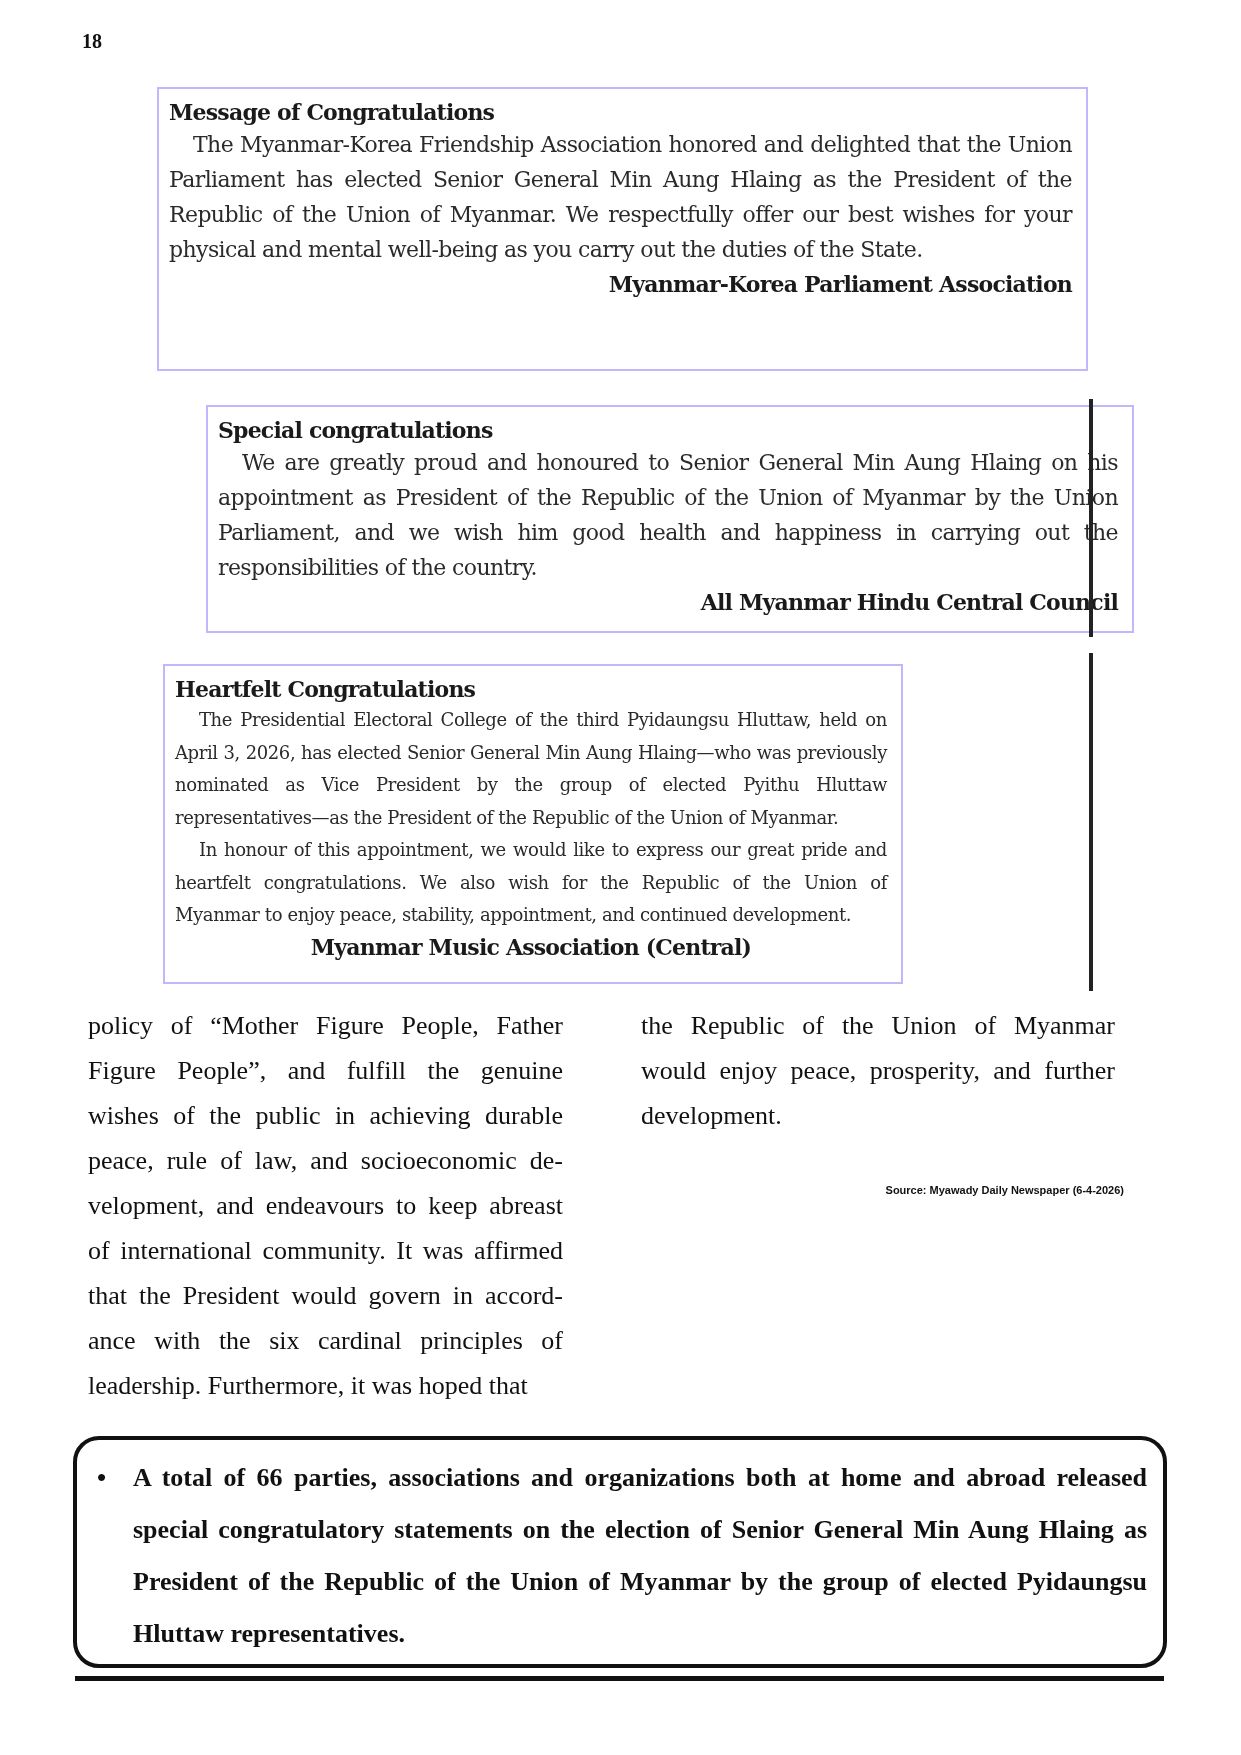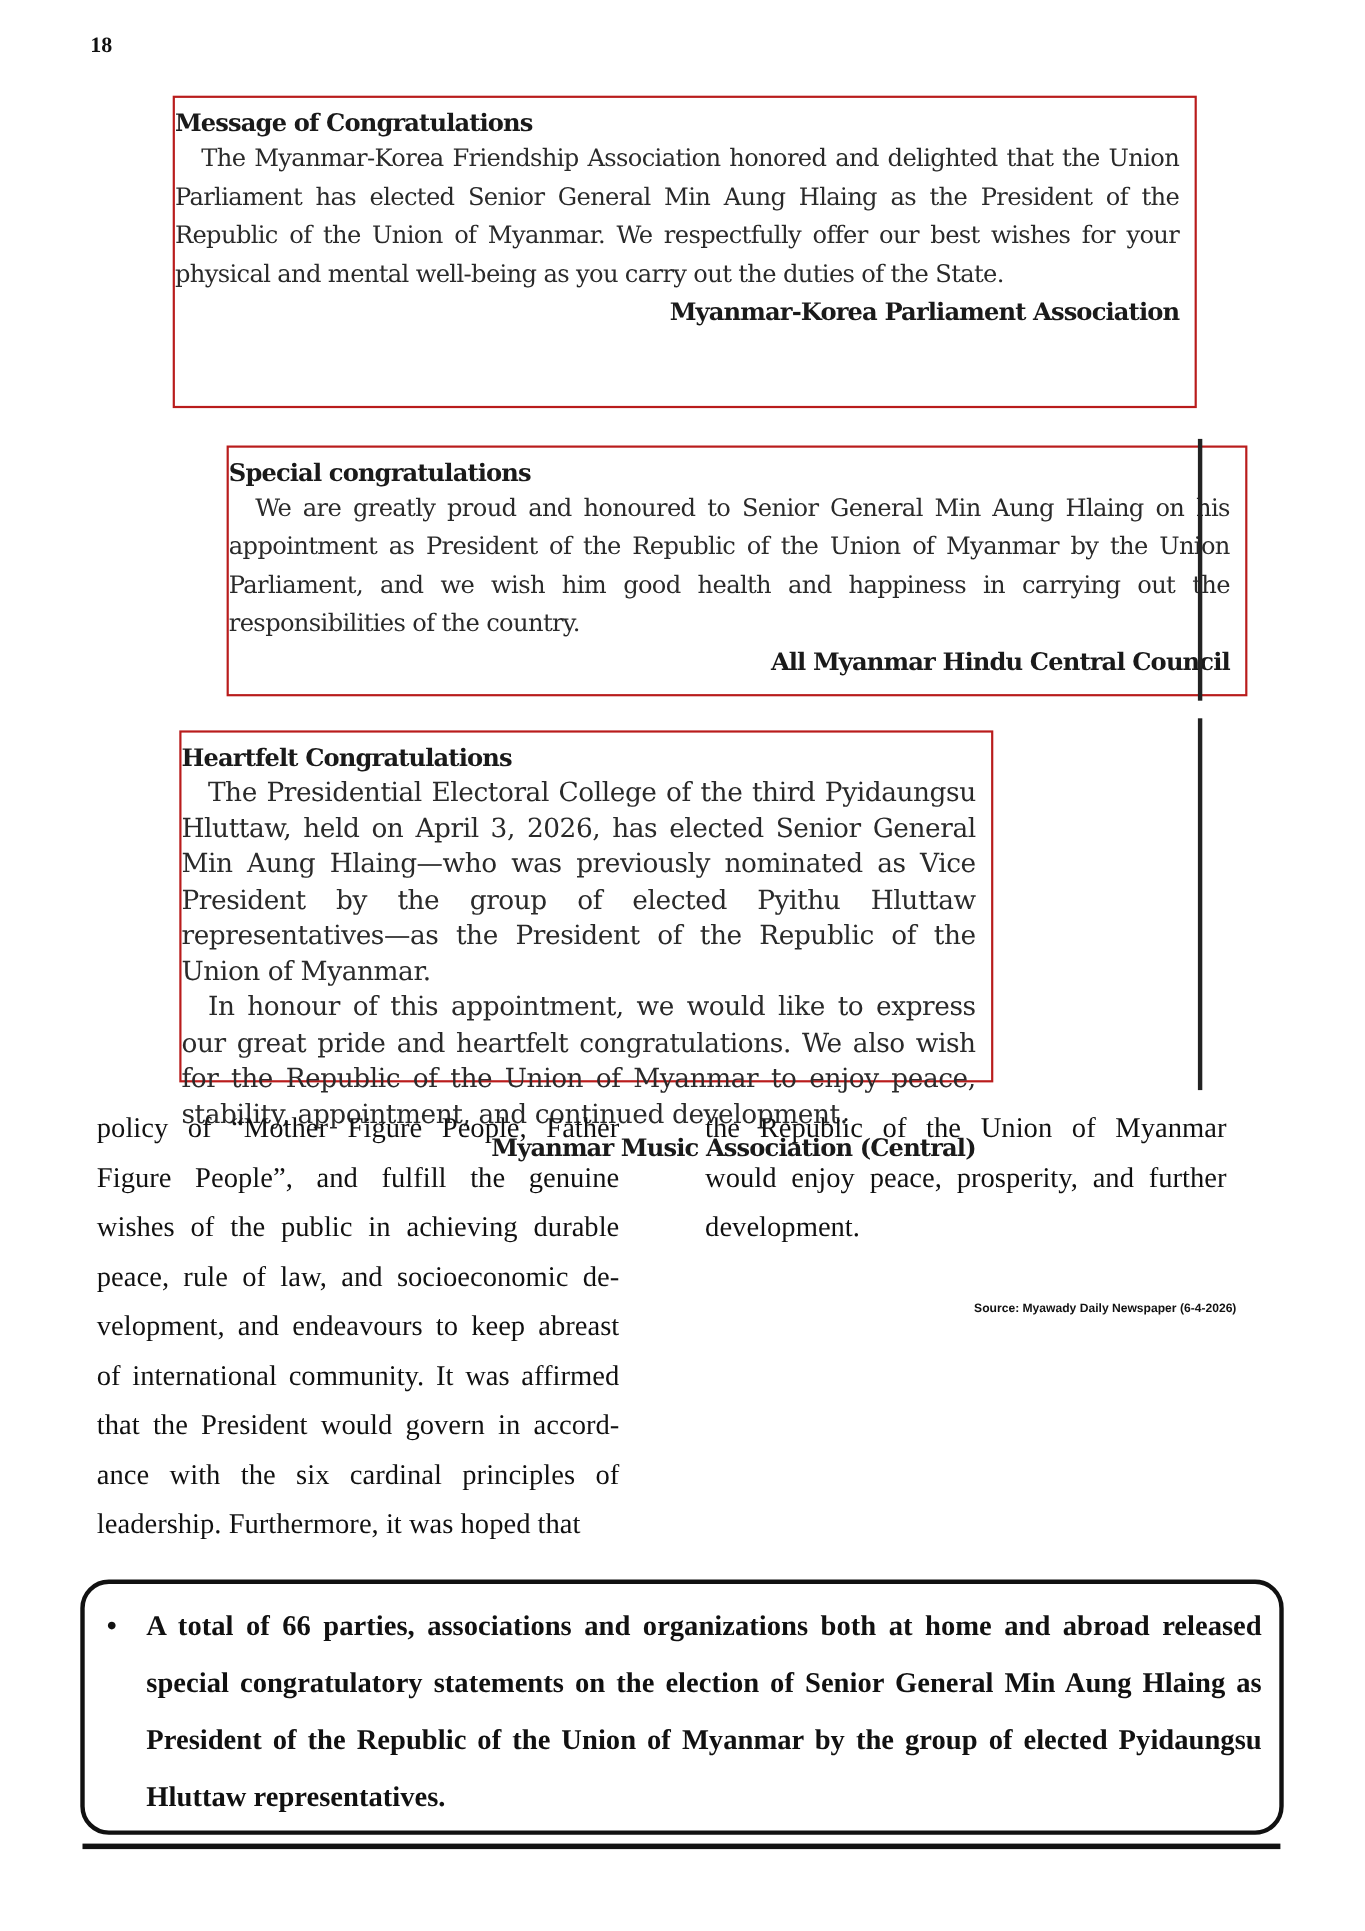--- a/index.html
+++ b/index.html
@@ -3,43 +3,43 @@
 <meta charset="utf-8">
 <style>
   html, body { margin: 0; padding: 0; background: #ffffff; }
   body { width: 1241px; height: 1755px; position: relative; overflow: hidden; color: #111; }
   .page-number {
     position: absolute; left: 82px; top: 30px;
     font-family: "Liberation Serif", serif; font-weight: bold; font-size: 20px;
   }
   .notice {
     position: absolute; box-sizing: border-box;
-    border: 2px solid #b91c1c; background: #fff;
+    border: 2px solid #c4b5fd; background: #fff;
     font-family: "DejaVu Serif", serif; color: #2a2a2a;
-    padding: 8px 14px 0 0;
+    padding: 8px 14px 0 10px;
   }
   .notice .n-title {
     font-weight: bold; font-size: 22px; letter-spacing: -0.8px;
     line-height: 30px; font-family: "DejaVu Serif", serif; color:#1a1a1a;
   }
   .notice .n-para {
     font-size: 22px; line-height: 35px; text-align: justify;
     text-indent: 24px; margin: 0; letter-spacing: -0.6px;
   }
   .notice .n-sign {
     font-weight: bold; font-size: 22px; text-align: right; line-height: 34px;
     letter-spacing: -0.8px; color:#1a1a1a;
   }
   .side-bar { position: absolute; background: #222; width: 4px; }
 
   #n1 { left: 157px; top: 87px; width: 931px; height: 284px; }
   #n2 { left: 159px; top: 405px; width: 928px; height: 228px; margin-left: 47px; }
   #n3 { left: 163px; top: 664px; width: 740px; height: 320px; }
-  #n3 .n-para { font-size: 24px; line-height: 32.5px; letter-spacing: -0.4px; }
-  #n3 .n-sign { line-height: 30px; }
+  #n3 .n-para { font-size: 18px; line-height: 32.5px; letter-spacing: -0.4px; }
+  #n3 .n-sign { line-height: 30px; text-align: center; }
   #bar2 { left: 1089px; top: 399px; height: 238px; }
   #bar3 { left: 1089px; top: 653px; height: 338px; }
 
   .col {
     position: absolute; top: 1003px;
     font-family: Liberation Serif, serif; font-size: 26px; line-height: 45px;
     text-align: justify; color: #111;
   }
   .col p { margin: 0; }
   #col-left { left: 88px; width: 475px; }

